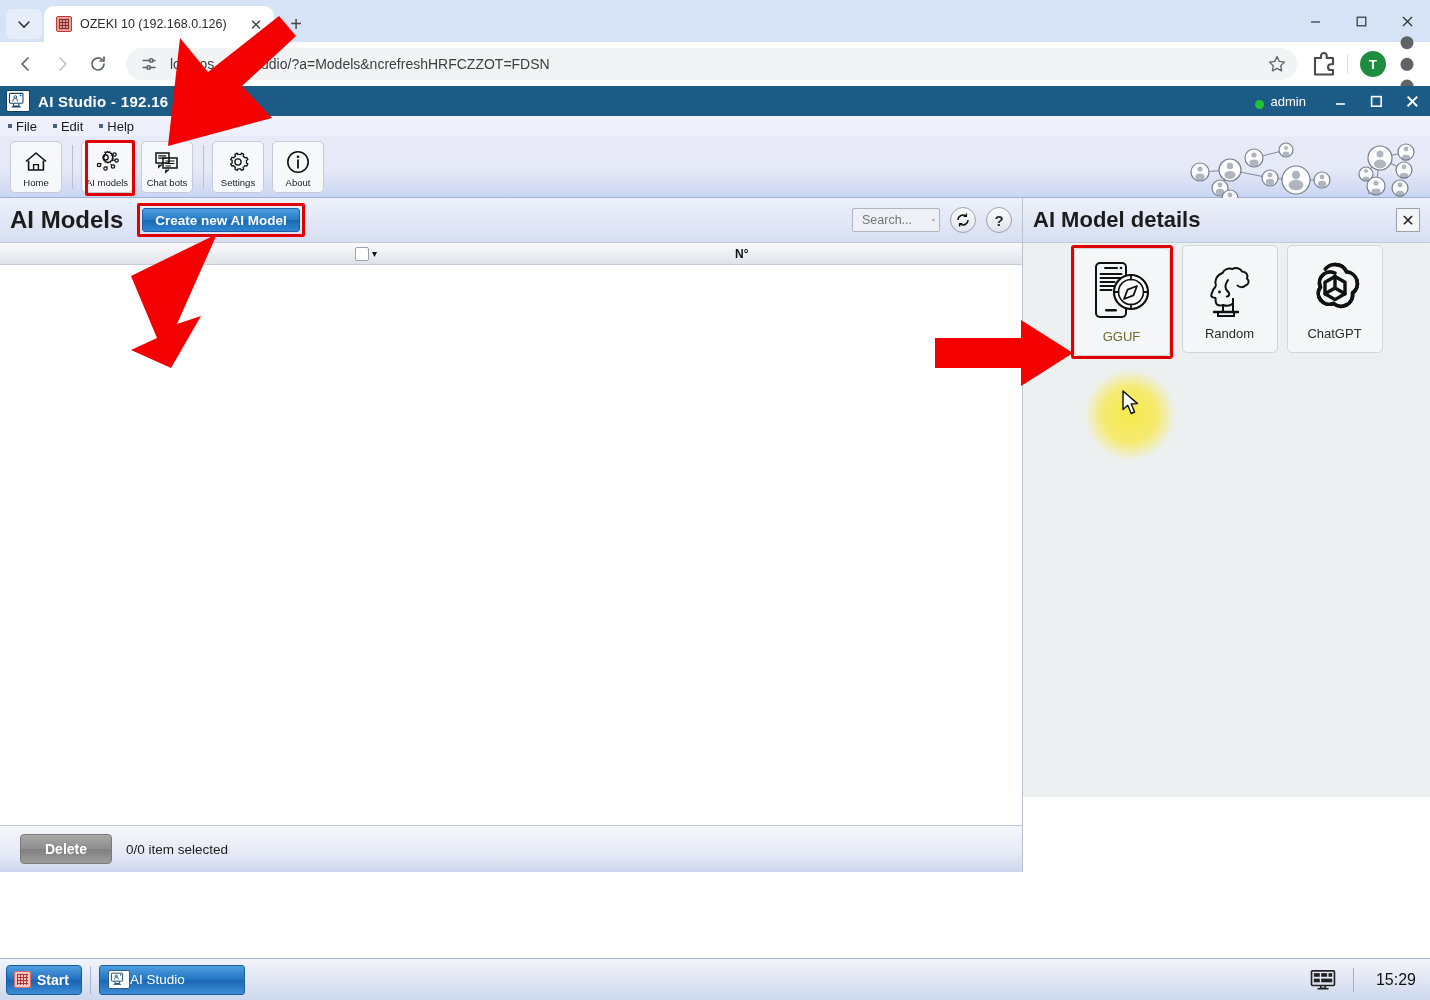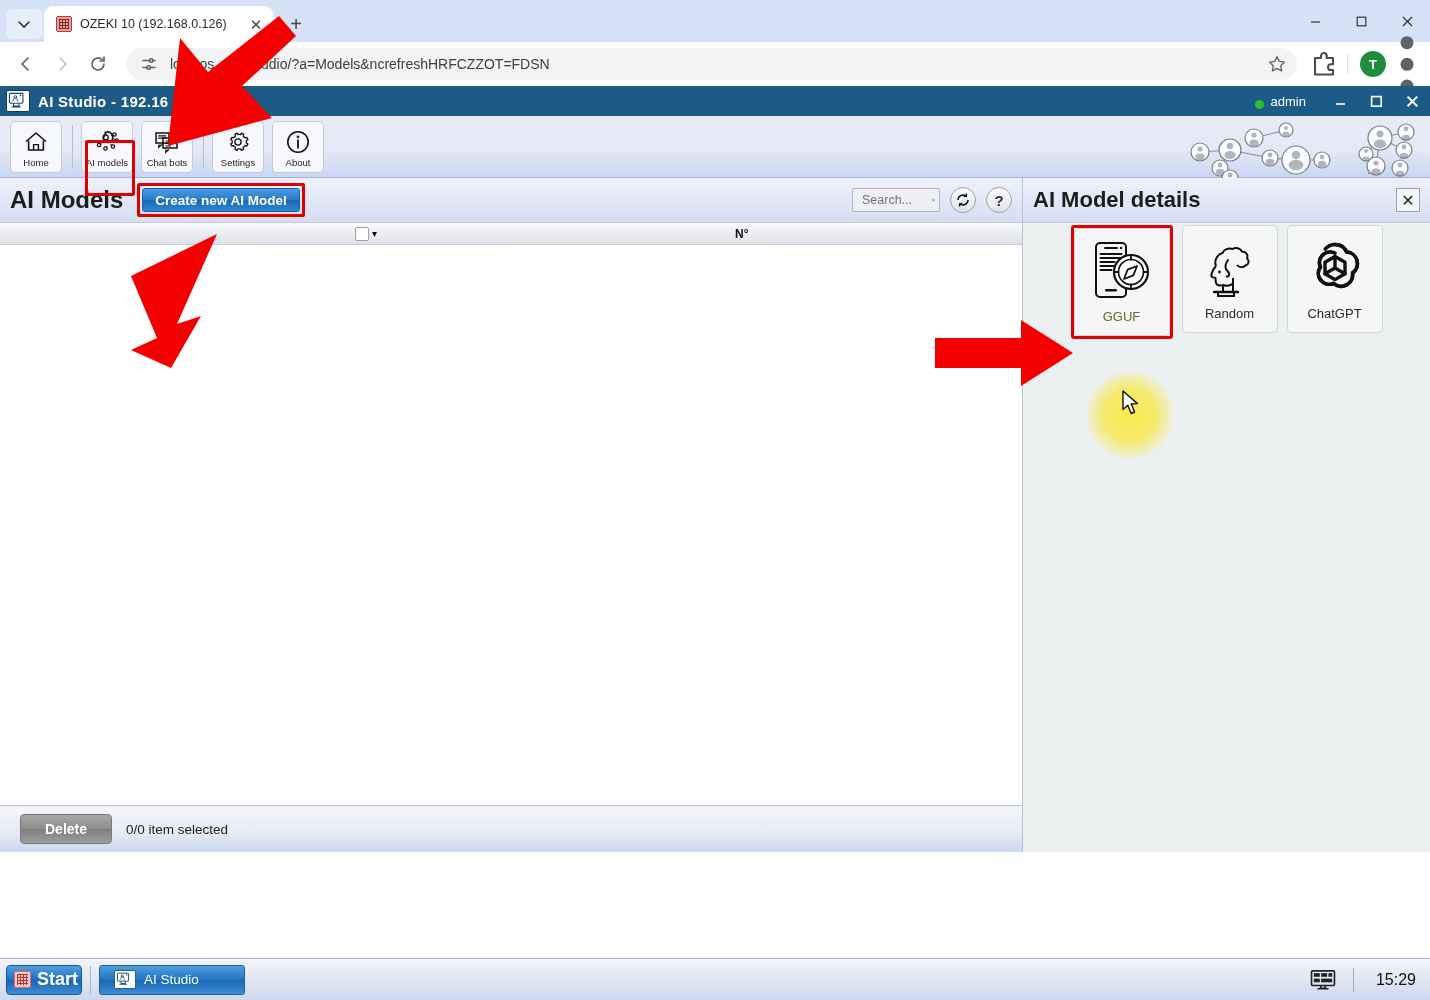--- a/index.html
+++ b/index.html
@@ -192,21 +192,21 @@
   }
   .del-btn{
     width:92px;height:30px;border:1px solid #7b7b7b;border-radius:4px;
     background:linear-gradient(to bottom,#a8a8a8 0%,#8e8e8e 48%,#7f7f7f 52%,#9d9d9d 100%);
     color:#fff;font-size:14px;font-weight:bold;display:flex;align-items:center;
     justify-content:center;cursor:pointer;
   }
   .sel-text{font-size:13.5px;color:#1c1c1c;}
 
   .right-pane{
-    width:407px;height:674px;background:#edf0f1;display:flex;flex-direction:column;
+    width:407px;height:599px;background:#edf0f1;display:flex;flex-direction:column;
   }
   .rp-header{
     height:45px;
     background:linear-gradient(to bottom,#eef1fa 0%,#e3e8f6 50%,#d6def2 100%);
     border-bottom:1px solid #c3cbd8;display:flex;align-items:center;
     padding:0 10px;position:relative;
   }
   .rp-title{font-size:22px;font-weight:bold;color:#1c1c1c;}
   .rp-close{
     position:absolute;right:10px;width:24px;height:24px;border:1px solid #9aa2ae;
@@ -237,26 +237,26 @@
   .start-btn{
     width:76px;height:30px;border-radius:4px;
     background:linear-gradient(to bottom,#4f9fe0 0%,#1f6fc0 50%,#1a63b2 52%,#3d8ed6 100%);
     border:1px solid #145a9e;display:flex;align-items:center;gap:6px;padding-left:7px;
     cursor:pointer;
   }
   .start-ico{width:17px;height:17px;border:1.5px solid #e06a6a;background:#f3c7c7;border-radius:2px;position:relative;overflow:hidden;}
   .start-ico::before{content:"";position:absolute;inset:2px;
     background:repeating-linear-gradient(to right,#a33 0 1px,transparent 1px 3px),
                repeating-linear-gradient(to bottom,#a33 0 1px,transparent 1px 3px);}
-  .start-txt{color:#fff;font-size:18px;font-weight:bold;}
+  .start-txt{color:#fff;font-size:14px;font-weight:bold;}
   .tb-sep2{width:1px;height:28px;background:#a9b6cf;}
   .task-item{
     width:146px;height:30px;border-radius:3px;border:1px solid #1f5f9e;
     background:linear-gradient(to bottom,#4f9fe0 0%,#2176c4 48%,#1b68b4 52%,#3d8ed6 100%);
-    display:flex;align-items:center;gap:8px;padding-left:14px;cursor:pointer;
+    display:flex;align-items:center;padding-left:8px;cursor:pointer;
   }
   .task-ico{width:22px;height:19px;background:#fff;border:1px solid #2b5f85;border-radius:2px;
     display:flex;align-items:center;justify-content:center;}
   .task-txt{color:#fff;font-size:13.5px;}
   .tray{position:absolute;right:0;top:0;height:42px;display:flex;align-items:center;gap:10px;}
   .tray-ico{width:40px;height:42px;display:flex;align-items:center;justify-content:center;cursor:pointer;}
   .tray-sep{width:1px;height:24px;background:#9fadc6;}
   .clock{font-size:16px;color:#111;padding:0 14px 0 12px;}
 
   
@@ -374,20 +374,34 @@
           </svg>
       </div>
       <div class="awin-btn">
         <svg viewBox="0 0 13 13">
             <path d="M1.6 1.6l9.6 9.6M11.2 1.6l-9.6 9.6" stroke="#fff" stroke-width="2"></path>
           </svg>
       </div>
     </div>
   </div>
 
+  <div class="app-menubar">
+    <div class="menu-item">
+      <span class="menu-sq"></span>
+      <span>File</span>
+    </div>
+    <div class="menu-item">
+      <span class="menu-sq"></span>
+      <span>Edit</span>
+    </div>
+    <div class="menu-item">
+      <span class="menu-sq"></span>
+      <span>Help</span>
+    </div>
+  </div>
 
   <div class="app-toolbar">
     <div class="tb-item">
       <svg viewBox="0 0 26 26">
         <path d="M3 12.5L13 4l10 8.5" fill="none" stroke="#111" stroke-width="1.6" stroke-linejoin="round"></path>
         <path d="M5.6 11.5V21h14.8v-9.5" fill="none" stroke="#111" stroke-width="1.6" stroke-linejoin="round"></path>
         <path d="M10.6 21v-5.4h4.8V21" fill="none" stroke="#111" stroke-width="1.4"></path>
       </svg>
       <span class="lbl">Home</span>
     </div>

